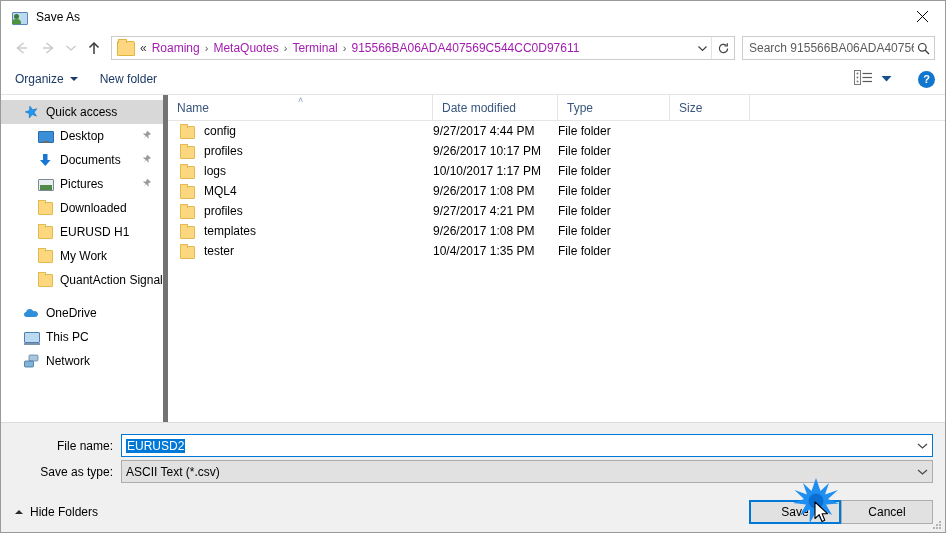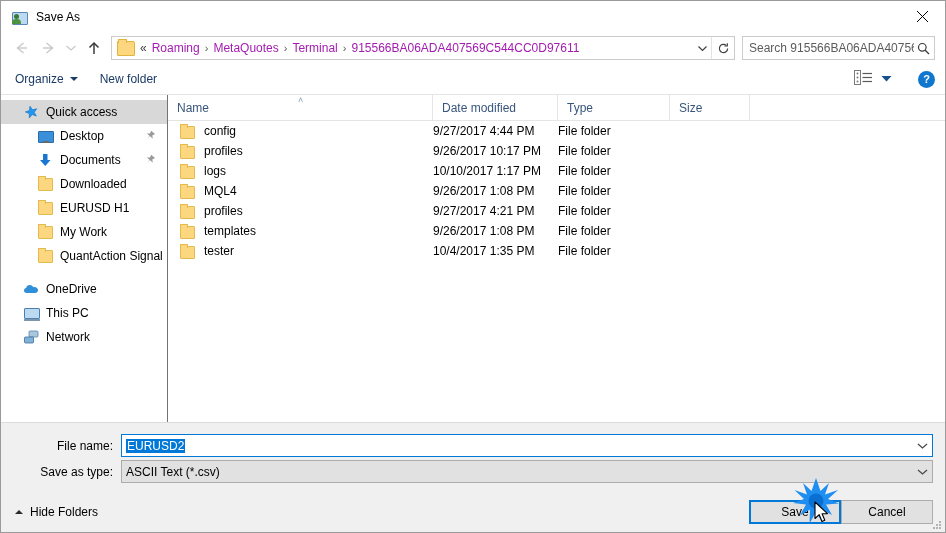--- a/index.html
+++ b/index.html
@@ -210,21 +210,21 @@
 
   
   .bodyrow {
     flex: 1 1 auto;
     display: flex;
     min-height: 0;
   }
   .sidebar {
     width: 167px;
     flex: 0 0 167px;
-    border-right: 1px solid #737373;
+    border-right: 5px solid #737373;
     background: #ffffff;
     padding-top: 5px;
     box-sizing: border-box;
     overflow: hidden;
   }
   .side-item {
     height: 24px;
     display: flex;
     align-items: center;
     font-size: 12px;
@@ -625,20 +625,31 @@
           </svg>
         </span>
         <span class="si-label">Documents</span>
         <span class="side-pin">
           <svg width="11" height="11" viewBox="0 0 11 11" aria-hidden="true">
             <path d="M3 1 L8 1 L7 4 L9.5 6 L5.5 6 L5.5 10 L5 6 L1.5 6 L4 4 Z" fill="#9a9a9a"></path>
           </svg>
         </span>
       </div>
 
+      <div class="side-item indent">
+        <span class="si-icon">
+            <span class="ic-pic"></span>
+          </span>
+        <span class="si-label">Pictures</span>
+        <span class="side-pin">
+          <svg width="11" height="11" viewBox="0 0 11 11" aria-hidden="true">
+            <path d="M3 1 L8 1 L7 4 L9.5 6 L5.5 6 L5.5 10 L5 6 L1.5 6 L4 4 Z" fill="#9a9a9a"></path>
+          </svg>
+        </span>
+      </div>
 
       <div class="side-item indent">
         <span class="si-icon">
             <span class="ic-folder"></span>
           </span>
         <span class="si-label">Downloaded</span>
       </div>
 
       <div class="side-item indent">
         <span class="si-icon">

